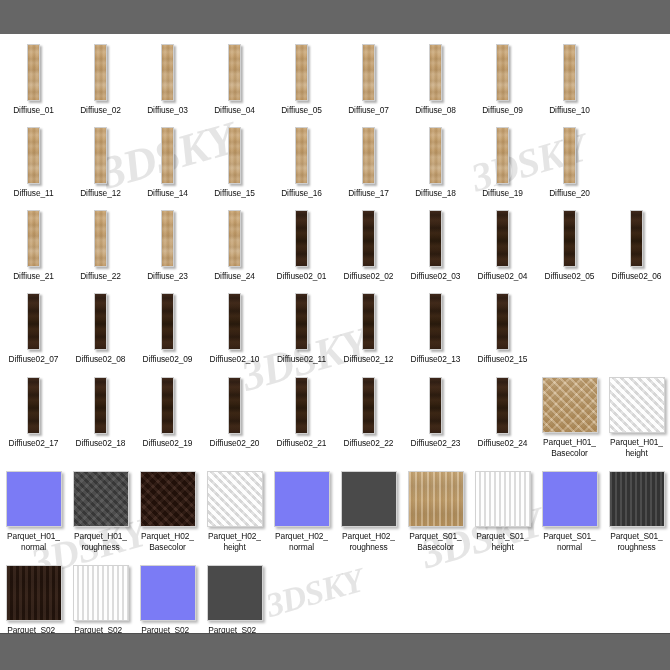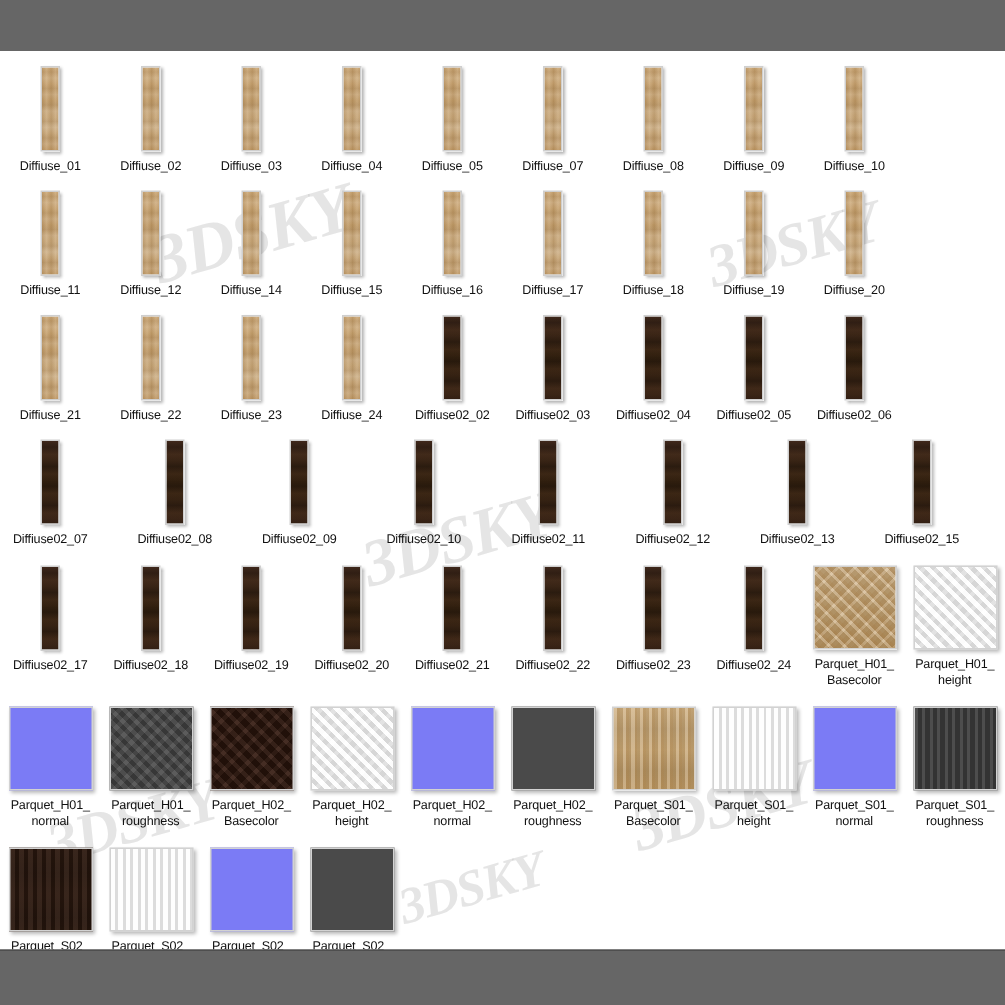--- a/index.html
+++ b/index.html
@@ -340,20 +340,26 @@
           <div class="cell">
             <div class="thumb-wrap" style="height: 59px; align-items: flex-end;">
               <div class="plank light"></div>
             </div>
             <div class="label">Diffiuse_24</div>
           </div>
           <div class="cell">
             <div class="thumb-wrap" style="height: 59px; align-items: flex-end;">
               <div class="plank dark"></div>
             </div>
+            <div class="label">Diffiuse02_01</div>
+          </div>
+          <div class="cell">
+            <div class="thumb-wrap" style="height: 59px; align-items: flex-end;">
+              <div class="plank dark"></div>
+            </div>
             <div class="label">Diffiuse02_02</div>
           </div>
           <div class="cell">
             <div class="thumb-wrap" style="height: 59px; align-items: flex-end;">
               <div class="plank dark"></div>
             </div>
             <div class="label">Diffiuse02_03</div>
           </div>
           <div class="cell">
             <div class="thumb-wrap" style="height: 59px; align-items: flex-end;">
@@ -367,21 +373,21 @@
             </div>
             <div class="label">Diffiuse02_05</div>
           </div>
           <div class="cell">
             <div class="thumb-wrap" style="height: 59px; align-items: flex-end;">
               <div class="plank dark"></div>
             </div>
             <div class="label">Diffiuse02_06</div>
           </div>
         </div>
-        <div class="grid-row" style="margin-top: 9px; gap: 16px;">
+        <div class="grid-row" style="margin-top: 9px;">
           <div class="cell">
             <div class="thumb-wrap" style="height: 59px; align-items: flex-end;">
               <div class="plank dark"></div>
             </div>
             <div class="label">Diffiuse02_07</div>
           </div>
           <div class="cell">
             <div class="thumb-wrap" style="height: 59px; align-items: flex-end;">
               <div class="plank dark"></div>
             </div>

